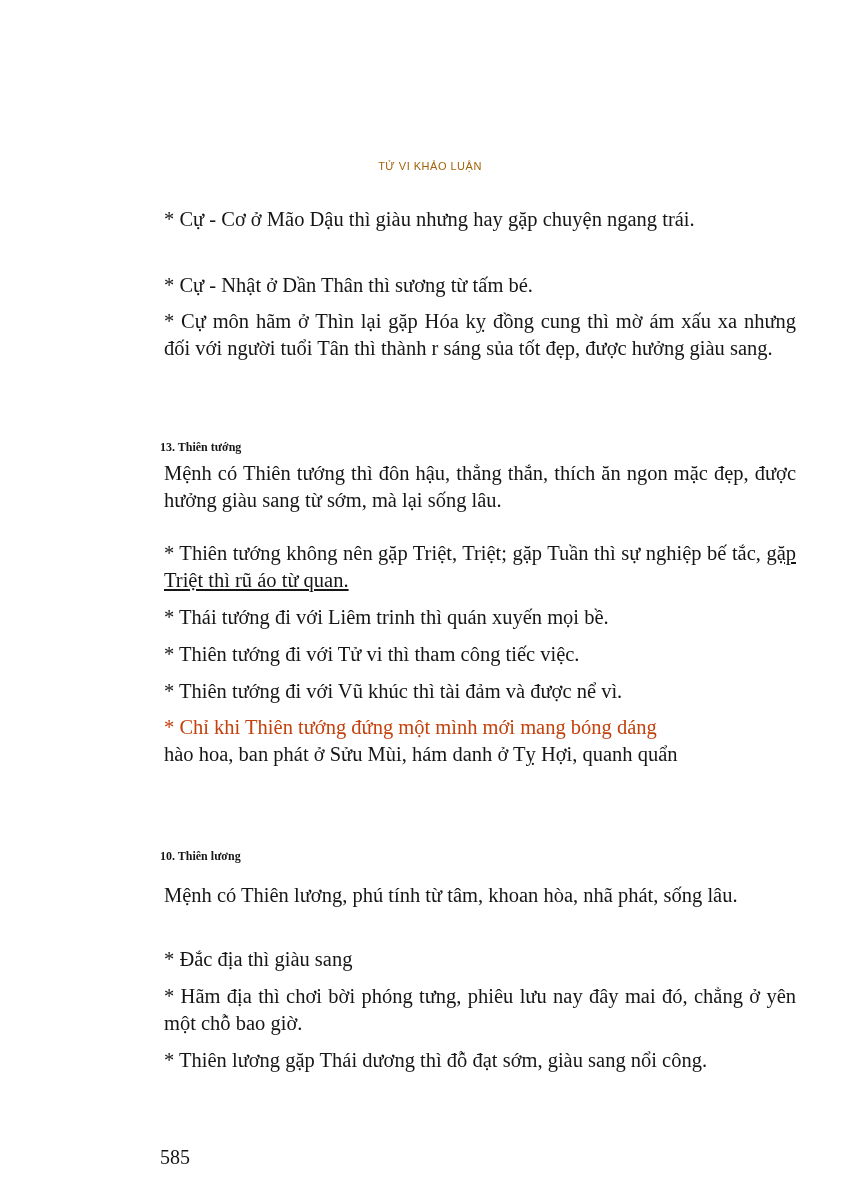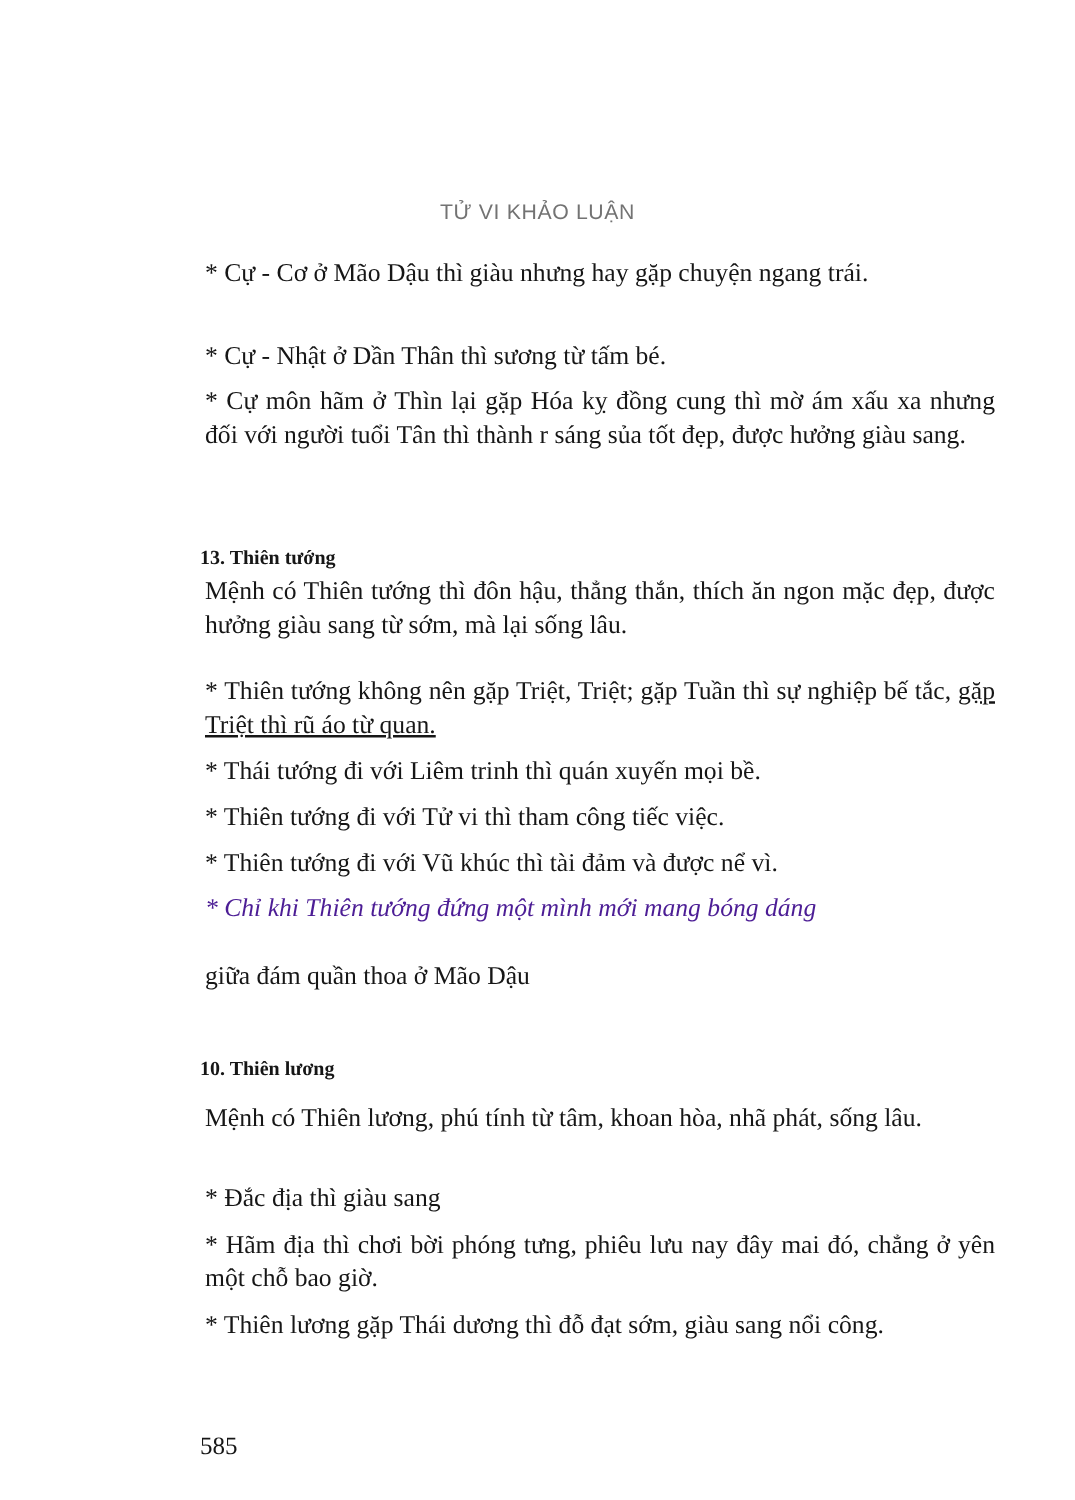--- a/index.html
+++ b/index.html
@@ -5,55 +5,54 @@
   html, body { margin: 0; padding: 0; }
   body {
     width: 860px; height: 1200px; background: #ffffff; position: relative;
     overflow: hidden; color: #161616;
     font-family: "Liberation Serif", "DejaVu Serif", serif;
   }
   .page { position: absolute; left: 160px; top: 0; width: 632px; }
   .running-header {
     position: absolute; left: 0; width: 860px; top: 160px; text-align: center;
     font-family: "Liberation Sans", "DejaVu Sans", sans-serif;
-    font-size: 17px; letter-spacing: 0.5px; color: #737373;
+    font-size: 11px; letter-spacing: 0.5px; color: #a16207;
   }
   .para {
     position: absolute; left: 0; width: 632px; margin: 4px;
     font-size: 20.5px; line-height: 27px; text-align: justify;
     text-align-last: left;
   }
   .heading {
     position: absolute; left: 0; margin: 0; font-weight: bold;
-    font-size: 16px; line-height: 26px;
+    font-size: 12px; line-height: 26px;
   }
   .u { text-decoration: underline; text-decoration-thickness: 2px; text-underline-offset: 2px; }
-  .faded { color: #4c1d95; font-style: italic; }
+  .faded { color: #c2410c; }
   .page-number { position: absolute; left: 0; top: 1146px; font-size: 20px; }
 </style>
 </head>
 <body>
 
 <div class="running-header">TỬ VI KHẢO LUẬN</div>
 
 <div class="page">
   <p class="para" style="top:202px">* Cự  - Cơ ở Mão Dậu thì giàu nhưng hay gặp chuyện ngang trái.</p>
   <p class="para" style="top:268px">* Cự - Nhật ở Dần Thân thì sương từ tấm bé.</p>
   <p class="para" style="top:304px">* Cự môn hãm ở Thìn lại gặp Hóa kỵ đồng cung thì mờ ám xấu xa nhưng đối với người tuổi Tân thì thành r sáng sủa tốt đẹp, được hưởng giàu sang.</p>
 
   <h2 class="heading" style="top:434px">13. Thiên tướng</h2>
   <p class="para" style="top:456px">Mệnh có Thiên tướng thì đôn hậu, thẳng thắn, thích ăn ngon mặc đẹp, được hưởng giàu sang từ sớm, mà lại sống lâu.</p>
   <p class="para" style="top:536px"><span>* Thiên tướng không nên gặp Triệt, Triệt; gặp Tuần thì sự nghiệp bế tắc, </span><span class="u">gặp Triệt thì rũ áo từ quan.</span></p>
   <p class="para" style="top:600px">* Thái tướng đi với Liêm trinh thì quán xuyến mọi bề.</p>
   <p class="para" style="top:637px">* Thiên tướng đi với Tử vi thì tham công tiếc việc.</p>
   <p class="para" style="top:674px">* Thiên tướng đi với Vũ khúc thì tài đảm và được nể vì.</p>
   <p class="para" style="top:710px">
     <span class="faded">* Chỉ khi Thiên tướng đứng một mình mới mang bóng dáng</span><br>
-    <br>
-    <span>giữa đám quần thoa ở Mão Dậu</span>
+    <span>hào hoa, ban phát ở Sửu Mùi, hám danh ở Tỵ Hợi, quanh quẩn</span><br>
   </p>
 
   <h2 class="heading" style="top:843px">10. Thiên lương</h2>
   <p class="para" style="top:878px">Mệnh có Thiên lương, phú tính từ tâm, khoan hòa, nhã phát, sống lâu.</p>
   <p class="para" style="top:942px">* Đắc địa thì giàu sang</p>
   <p class="para" style="top:979px">* Hãm địa thì chơi bời phóng tưng, phiêu lưu nay đây mai đó, chẳng ở yên một chỗ bao giờ.</p>
   <p class="para" style="top:1043px">* Thiên lương gặp Thái dương thì đỗ đạt sớm, giàu sang nổi công.</p>
 
   <div class="page-number">585</div>
 </div>

